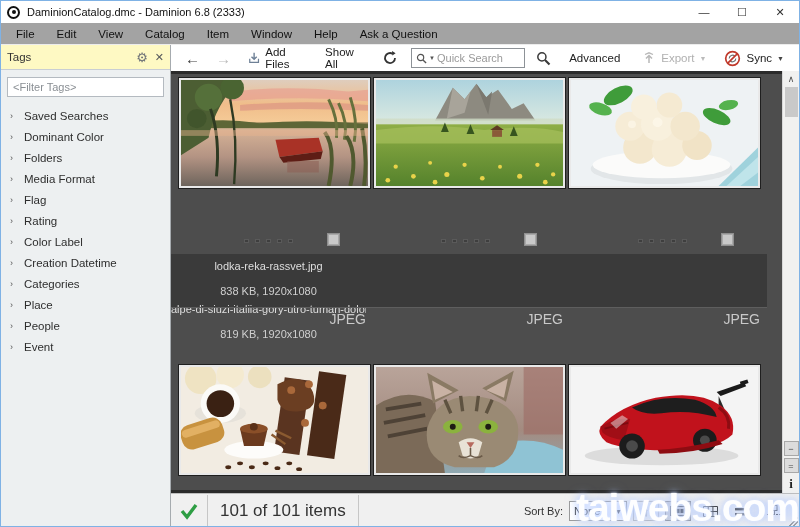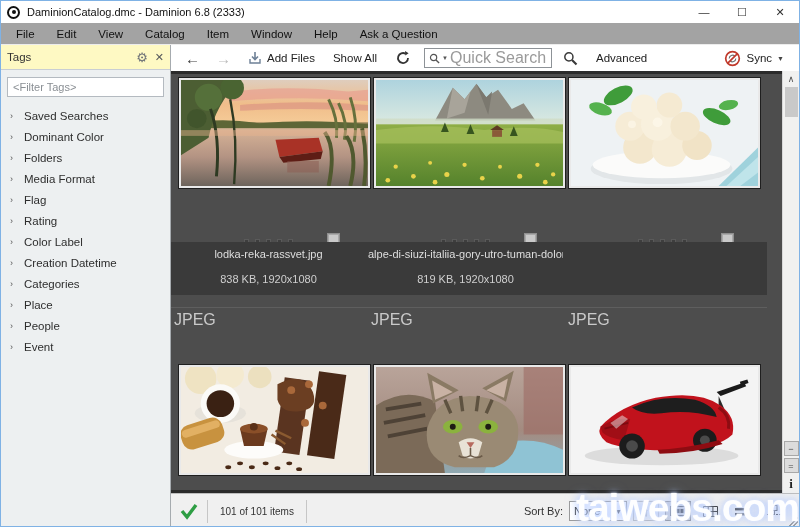--- a/index.html
+++ b/index.html
@@ -33,53 +33,53 @@
   .sb-list { flex:1; overflow:hidden; padding-top:2px;}
   .sb-item { height:21px; display:flex; align-items:center; padding-left:9px; font-size:11.5px; color:#2e2e2e;}
   .sb-chev { color:#555; font-size:9px; margin-right:7px; width:7px; }
   
   .main { flex:1; display:flex; flex-direction:column; min-width:0;}
   .toolbar { height:26px; background:#fff; display:flex; align-items:center; padding:0 8px; gap:4px;}
   .tb-arrow { font-size:15px; padding:0 6px; }
   .tb-back { color:#3a3a3a;} .tb-fwd { color:#bbb; }
   .tb-btn { display:flex; align-items:center; gap:5px; padding:0 7px; font-size:11.5px; color:#222; height:22px;}
   .searchbox { display:flex; align-items:center; width:128px; height:20px; border:1px solid #8d9297; background:#fff; padding:0 4px; gap:2px; margin-left:2px;}
-  .searchbox .ph { color:#9a9a9a; font-size:16px; white-space:nowrap; overflow:hidden;}
+  .searchbox .ph { color:#9a9a9a; font-size:11px; white-space:nowrap; overflow:hidden;}
   .mini-caret { font-size:6px; color:#555; }
   .tb-label-gray { color:#b0b0b0; }
   .caret { font-size:7px; color:#444; }
   .caret-gray { font-size:7px; color:#bbb; }
   .spacer { flex:1; }
   
   .gridarea { position:relative; height:422px; background:#4d4d4d; overflow:hidden;}
   .grid-topstrip { position:absolute; left:0; top:0; right:0; height:3px; background:#2b2b2b;}
   .grid-botstrip { position:absolute; left:0; bottom:0; right:0; height:3px; background:#2b2b2b;}
   .thumb-frame { position:absolute; width:193px; height:112px; background:#e9e9e9; border:1px solid #1f1f1f; padding:2px;}
   .thumb-frame svg { width:100%; height:100%; display:block; background:#777;}
   .rating-row { position:absolute; left:0; width:596px; height:16px; display:flex;}
   .rating-cell { position:relative; width:195px; margin-right:2px; display:flex; align-items:center; justify-content:center; gap:6px;}
   .rdot { width:5px; height:4px; background:#3e3e3e; border:1px solid #5a5a5a;}
   .rcheck { position:absolute; right:26px; top:0; width:13px; height:13px; background:#c9c9c9; border:1px solid #8f8f8f; box-shadow:inset 0 0 0 1px #a9a9a9;}
   .caption-band { position:absolute; left:0; width:596px; height:53px; background:#3a3a3a; display:flex;}
   .cap-cell { width:195px; margin-right:2px; text-align:center; padding-top:6px;}
   .cap-name { font-size:11px; color:#dedede; white-space:nowrap; overflow:hidden;}
   .cap-info { font-size:11px; color:#cfcfcf; margin-top:13px;}
   .fmt-row { position:absolute; left:0; width:596px; height:18px; display:flex; border-top:1px solid #5e5e5e;}
-  .fmt-cell { width:195px; margin-right:2px; font-size:16px; color:#c9c9c9; padding:3px 0 0 3px; text-align:left;}
+  .fmt-cell { width:195px; margin-right:2px; font-size:14px; color:#c9c9c9; padding:3px 0 0 3px; text-align:right;}
   
   .vscroll { position:absolute; right:0; top:0; width:17px; height:100%; background:#f1f1f0; border-left:1px solid #d9d9d9; display:flex; flex-direction:column; align-items:center;}
   .vs-up { height:15px; width:100%; display:flex; align-items:center; justify-content:center; color:#505050; font-size:9px;}
   .vs-thumb { width:13px; height:30px; background:#c9c9c9; margin-top:1px;}
   .vs-flex { flex:1; }
   .vs-btn { width:15px; height:15px; background:#dcdcdc; border:1px solid #a8a8a8; margin-bottom:2px; display:flex; align-items:center; justify-content:center; font-size:9px; color:#444;}
   .vs-info { width:15px; height:17px; display:flex; align-items:center; justify-content:center; font-family:"Liberation Serif",serif; font-weight:bold; font-size:13px; color:#222; margin-bottom:1px;}
   
   .statusbar { height:35px; background:#f0f0f0; border-top:1px solid #bdbdbd; display:flex; align-items:center; padding:0 4px; position:relative;}
   .st-check { margin:0 8px 0 4px; }
-  .st-count { border-left:1px solid #c6c6c6; border-right:1px solid #c6c6c6; padding:6px 12px; font-size:10px; color:#333;}
+  .st-count { border-left:1px solid #c6c6c6; border-right:1px solid #c6c6c6; padding:6px 12px; font-size:17px; color:#333;}
   .st-right { margin-left:auto; display:flex; align-items:center; gap:6px; padding-right:8px;}
   .st-sortlabel { font-size:11px; color:#333; }
   .st-dd { width:58px; height:20px; border:1px solid #9a9a9a; background:#fff; display:flex; align-items:center; font-size:11px; padding:0 4px; color:#222;}
   .st-dd .caret { margin-left:auto; }
   .st-upbtn { width:26px; height:20px; border:1px solid #bbb; background:#f0f0f0; display:flex; align-items:center; justify-content:center; font-size:13px; color:#333;}
   .viewbtn { width:26px; height:20px; display:flex; align-items:center; justify-content:center; }
   .viewbtn.pressed { background:#cfcfcf; border:1px solid #8f8f8f; }
   .grip { position:absolute; right:1px; bottom:1px; width:10px; height:10px;
     background:linear-gradient(135deg, transparent 50%, #9a9a9a 50%, #9a9a9a 60%, transparent 60%, transparent 70%, #9a9a9a 70%, #9a9a9a 80%, transparent 80%);}
   
@@ -212,20 +212,28 @@
         <span class="tb-btn">
           <svg width="15" height="15" viewBox="0 0 14 14">
               <circle cx="5.5" cy="5.5" r="3.8" stroke="#3a3a3a" stroke-width="1.4" fill="none"></circle>
               <line x1="8.4" y1="8.4" x2="12.6" y2="12.6" stroke="#3a3a3a" stroke-width="2"></line>
             </svg>
         </span>
         <span class="tb-btn">
             <span>Advanced</span>
           </span>
         <span class="spacer"></span>
+        <span class="tb-btn">
+          <svg width="14" height="13" viewBox="0 0 14 13">
+              <path d="M7 11 V4 M4 6.5 L7 3.5 L10 6.5" stroke="#b8b8b8" stroke-width="1.5" fill="none"></path>
+              <path d="M3 2.5 L7 0.8 L11 2.5" stroke="#b8b8b8" stroke-width="1.3" fill="none"></path>
+            </svg>
+          <span class="tb-label-gray">Export</span>
+          <span class="caret-gray">▼</span>
+        </span>
         <span class="tb-btn">
           <svg width="17" height="17" viewBox="0 0 18 18">
             <circle cx="9" cy="9" r="7.2" stroke="#c0392b" stroke-width="1.8" fill="none"></circle>
             <path d="M5.5 9 a3.5 3.5 0 0 1 6-2.4 M12.5 9 a3.5 3.5 0 0 1 -6 2.4" stroke="#707070" stroke-width="1.2" fill="none"></path>
             <line x1="4" y1="13.8" x2="14" y2="4.2" stroke="#c0392b" stroke-width="1.8"></line>
           </svg>
           <span>Sync</span>
           <span class="caret">▼</span>
         </span>
       </div>
@@ -350,21 +358,21 @@
           <div class="rating-cell">
             <span class="rdot"></span>
               <span class="rdot"></span>
               <span class="rdot"></span>
               <span class="rdot"></span>
               <span class="rdot"></span>
             <span class="rcheck"></span>
           </div>
         </div>
 
-        <div class="caption-band" style="top:171px;">
+        <div class="caption-band" style="top:183px;flex-direction:column;">
           <div class="cap-cell">
             <div class="cap-name">lodka-reka-rassvet.jpg</div>
             <div class="cap-info">838 KB, 1920x1080</div>
           </div>
           <div class="cap-cell">
             <div class="cap-name">alpe-di-siuzi-italiia-gory-utro-tuman-dolomitov</div>
             <div class="cap-info">819 KB, 1920x1080</div>
           </div>
         </div>
 

